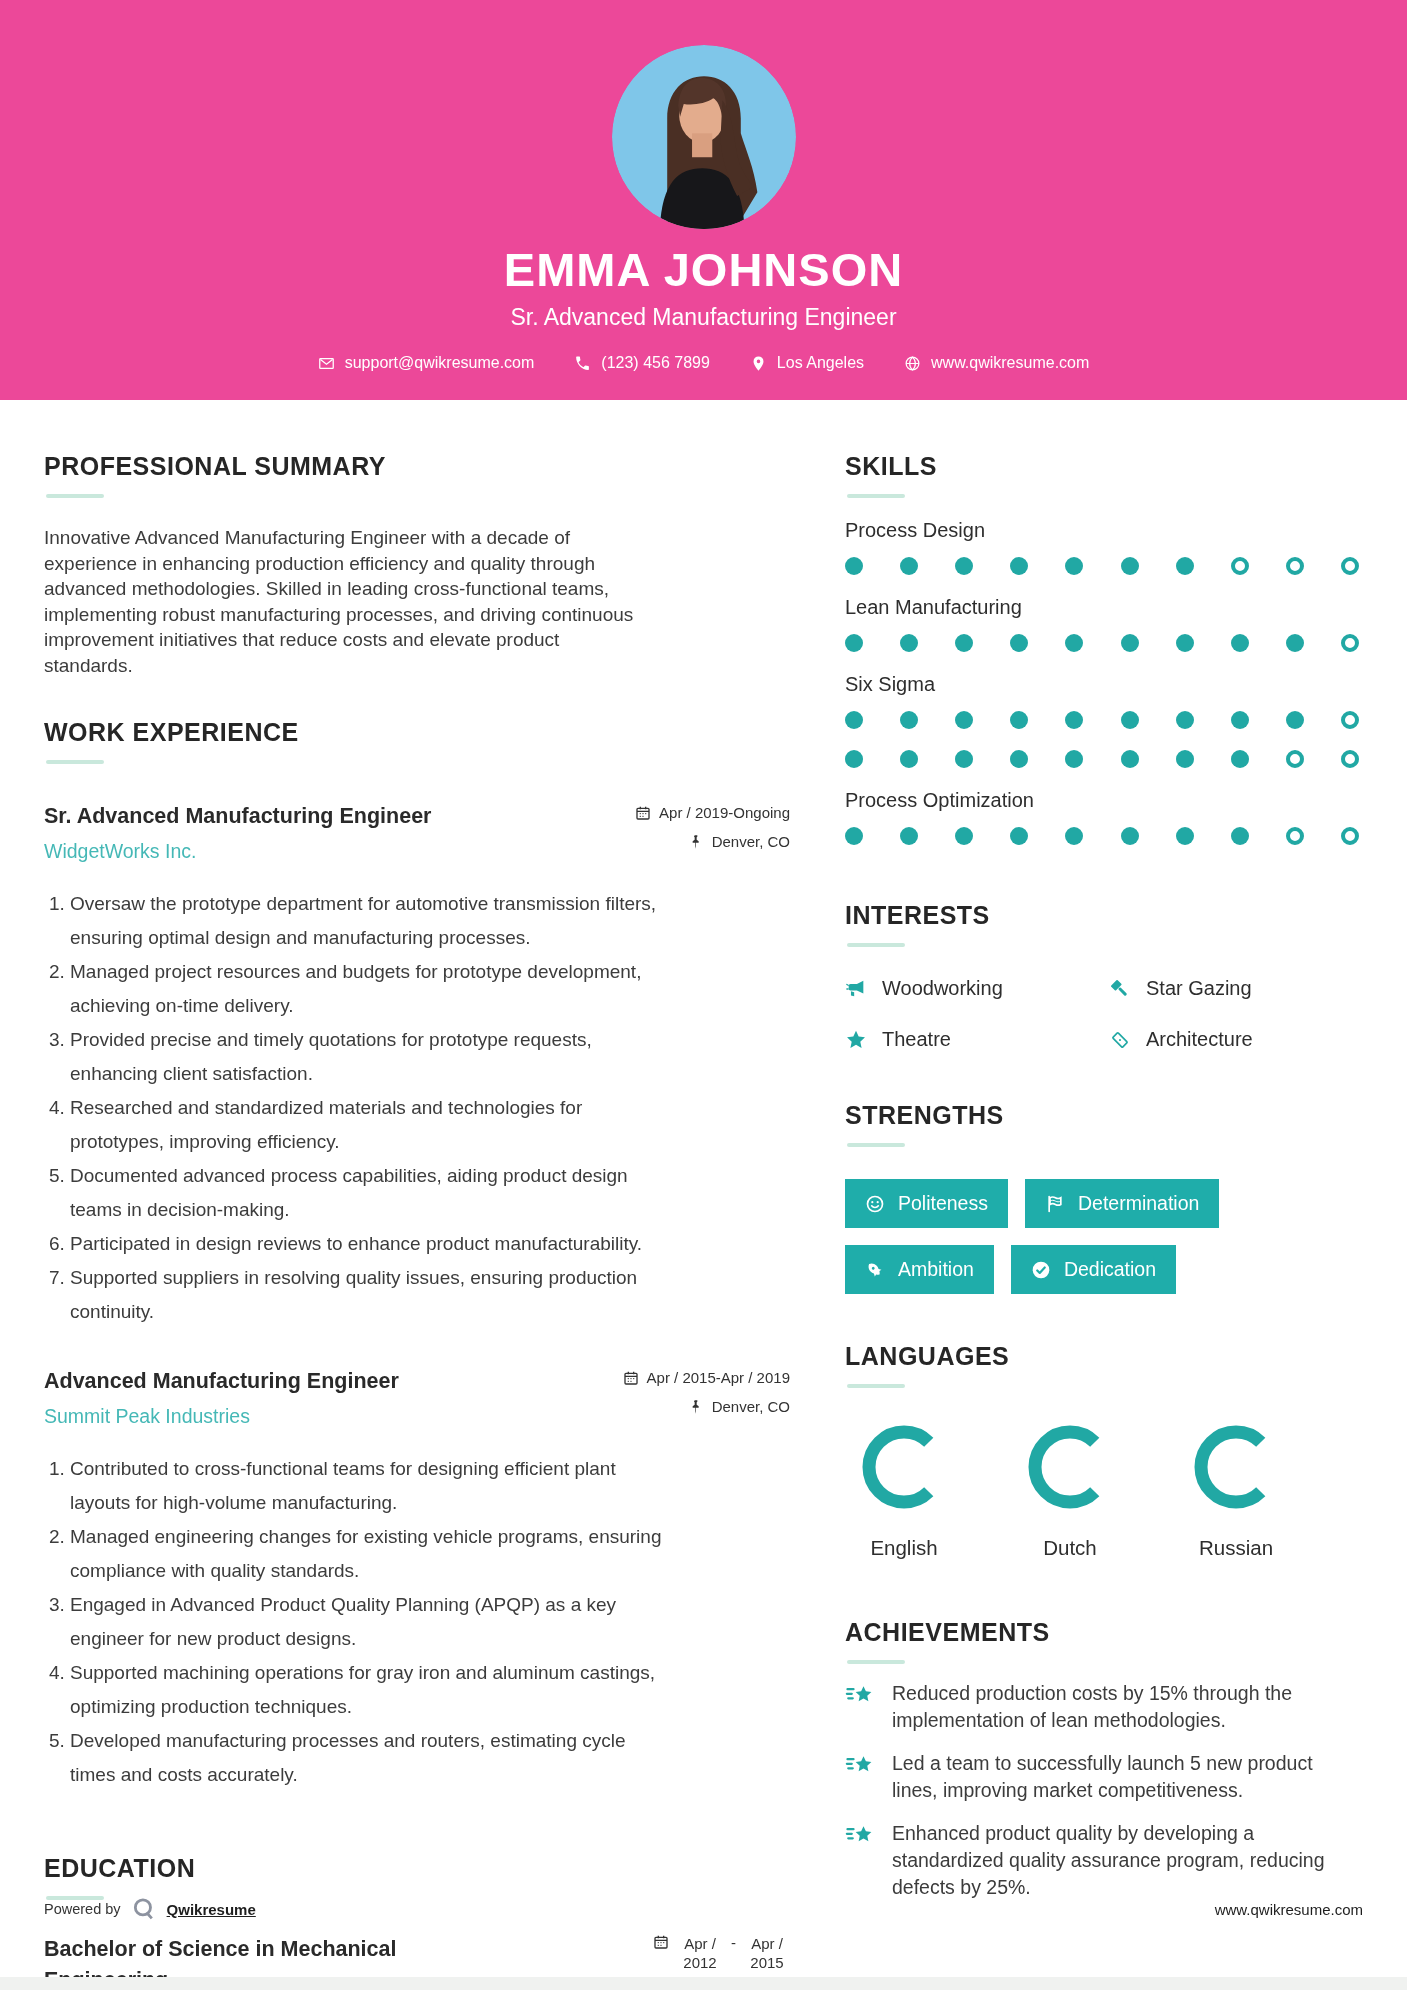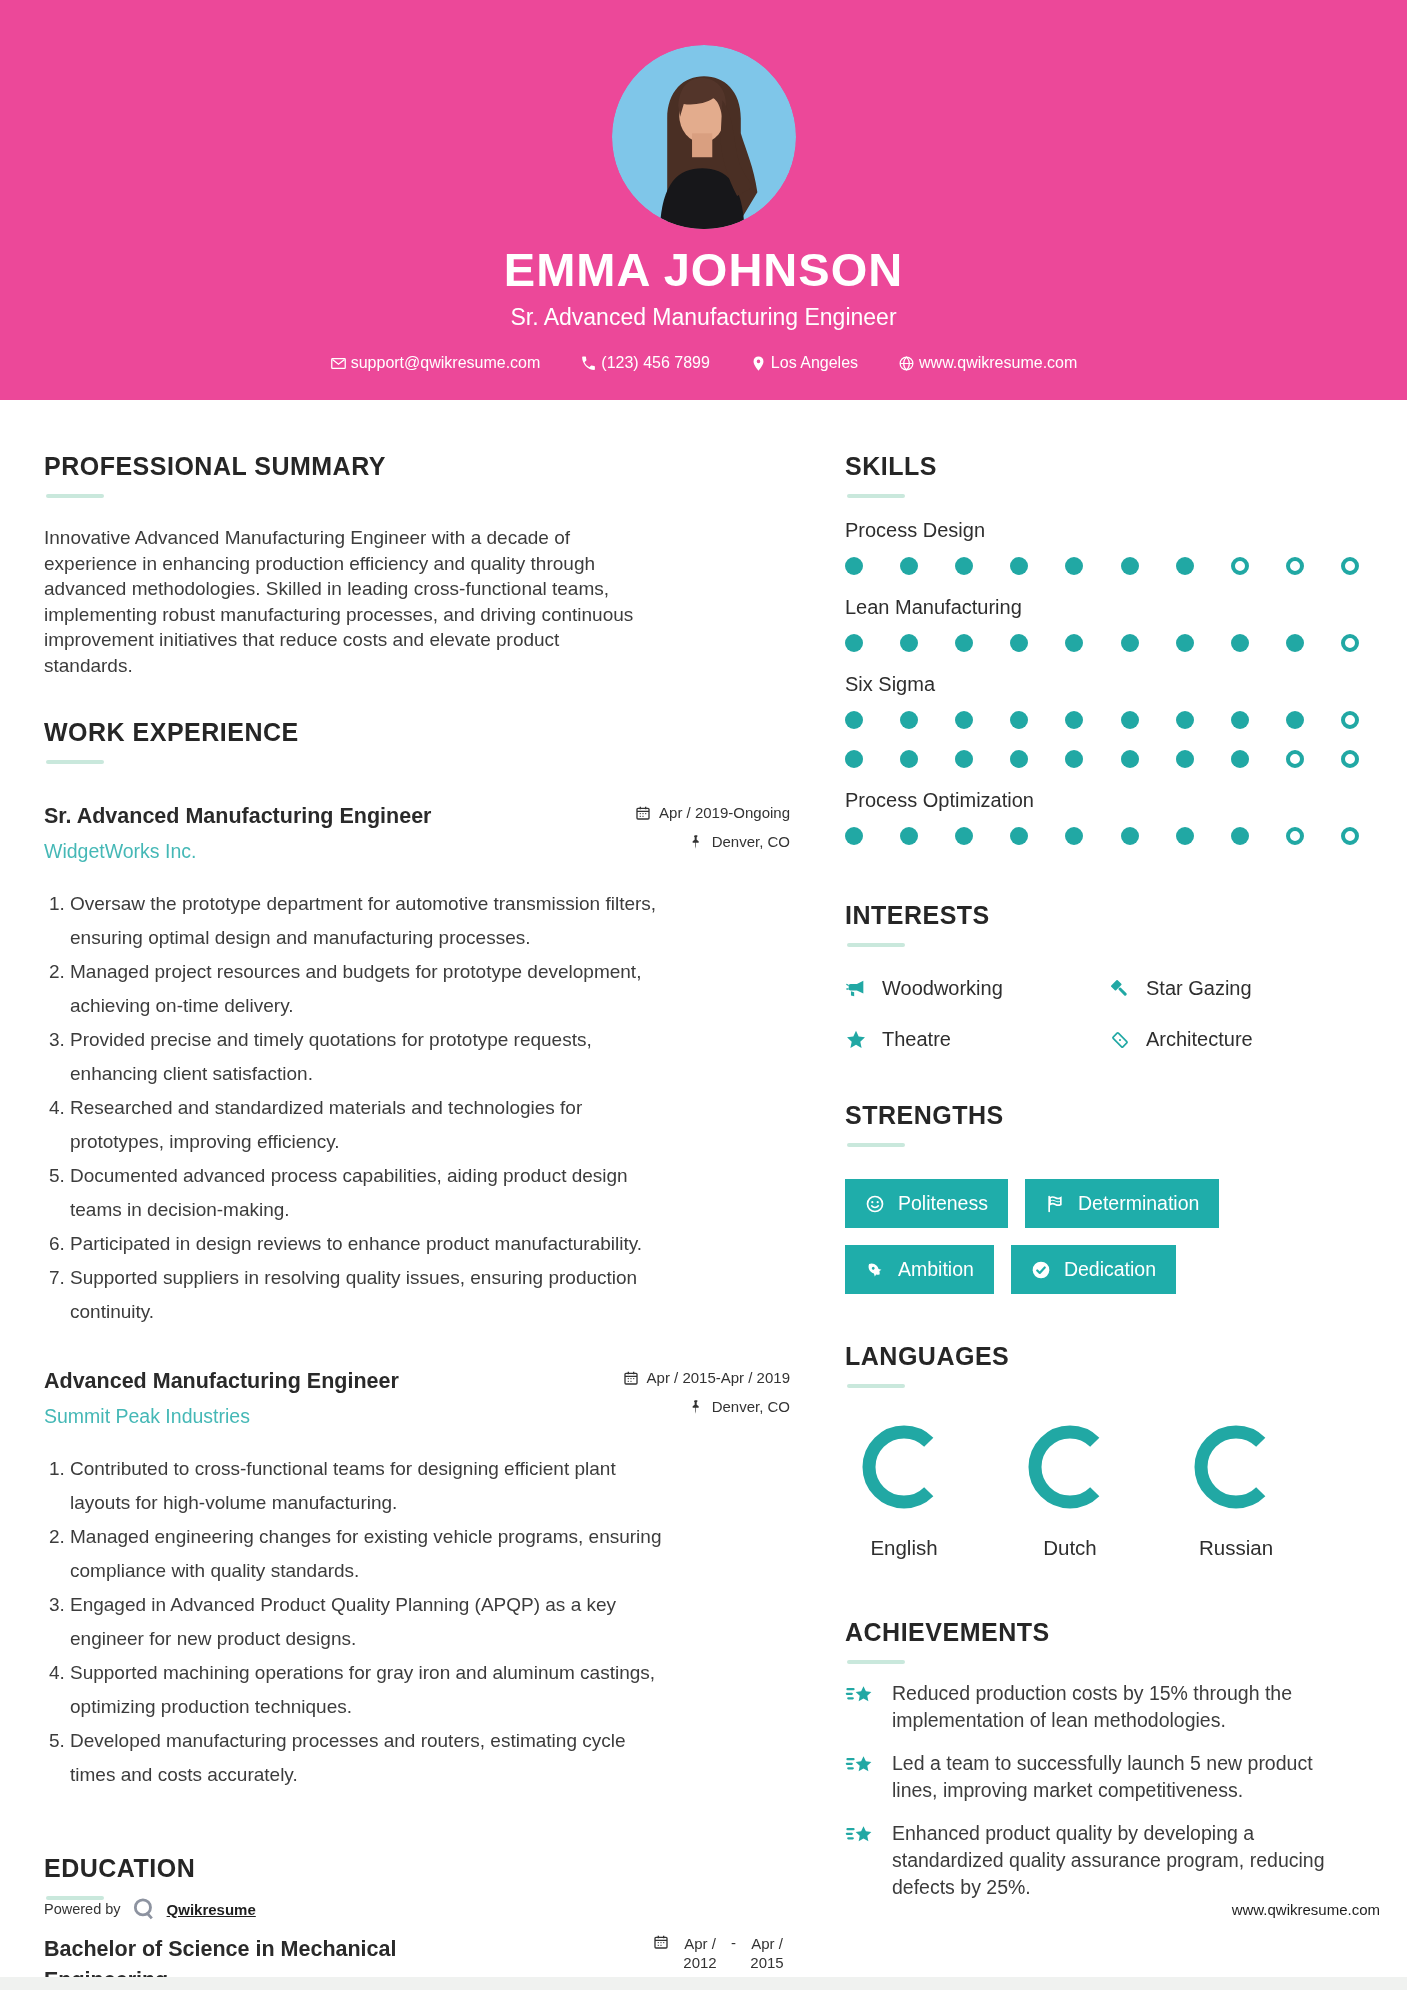--- a/index.html
+++ b/index.html
@@ -7,21 +7,21 @@
   body { font-family:"Liberation Sans", sans-serif; }
   .page { position:relative; width:1407px; height:1990px; margin:0 auto; background:#ffffff; overflow:hidden; }
 
   
   .header { background:#ec4899; height:400px; text-align:center; color:#fff; padding-top:45px; }
   .photo { width:184px; height:184px; border-radius:50%; margin:0 auto; overflow:hidden; }
   .photo svg { display:block; width:100%; height:100%; }
   .name { font-size:47px; font-weight:bold; letter-spacing:1px; margin-top:13px; }
   .subtitle { font-size:23px; margin-top:7px; font-weight:normal; }
   .contact-row { margin-top:23px; display:flex; justify-content:center; align-items:center; gap:40px; font-size:16px; }
-  .contact-item { display:flex; align-items:center; gap:4px; }
+  .contact-item { display:flex; align-items:center; gap:10px; }
 
   
   .icon { display:inline-flex; flex-shrink:0; }
   .icon svg { width:100%; height:100%; display:block; }
   .ic17 { width:17px; height:17px; }
   .ic16 { width:16px; height:16px; }
   .ic22 { width:22px; height:22px; }
   .ic20 { width:20px; height:20px; }
   .ic30 { width:30px; height:30px; }
   .ic26 { width:26px; height:26px; }
@@ -76,21 +76,21 @@
   .langs { display:flex; gap:80px; margin-top:36px; padding-left:16px; }
   .lang { display:flex; flex-direction:column; align-items:center; width:86px; }
   .lang-label { margin-top:22px; font-size:20.5px; color:#2e2e2e; }
 
   .sec-ach { margin-top:58px; }
   .ach { display:flex; gap:17px; margin-top:16px; align-items:flex-start; }
   .ach .icon { color:#21a8a4; margin-top:1px; }
   .ach p { font-size:19.5px; line-height:27px; color:#3c3c3c; max-width:455px; }
 
   
-  .footer { position:absolute; left:44px; right:27px; top:1896px; display:flex; justify-content:space-between; align-items:center; }
+  .footer { position:absolute; left:44px; right:44px; top:1896px; display:flex; justify-content:space-between; align-items:center; }
   .powered { display:flex; align-items:center; gap:10px; font-size:14.5px; color:#333; }
   .brand-link { font-size:15px; color:#1e1e1e; text-decoration:underline; font-weight:bold; }
   .site { font-size:15px; color:#1e1e1e; }
   .bottom-strip { position:absolute; left:0; bottom:0; width:100%; height:13px; background:#f0f2f0; }
 </style>
 </head>
 <body>
 
 <div class="page">
 

